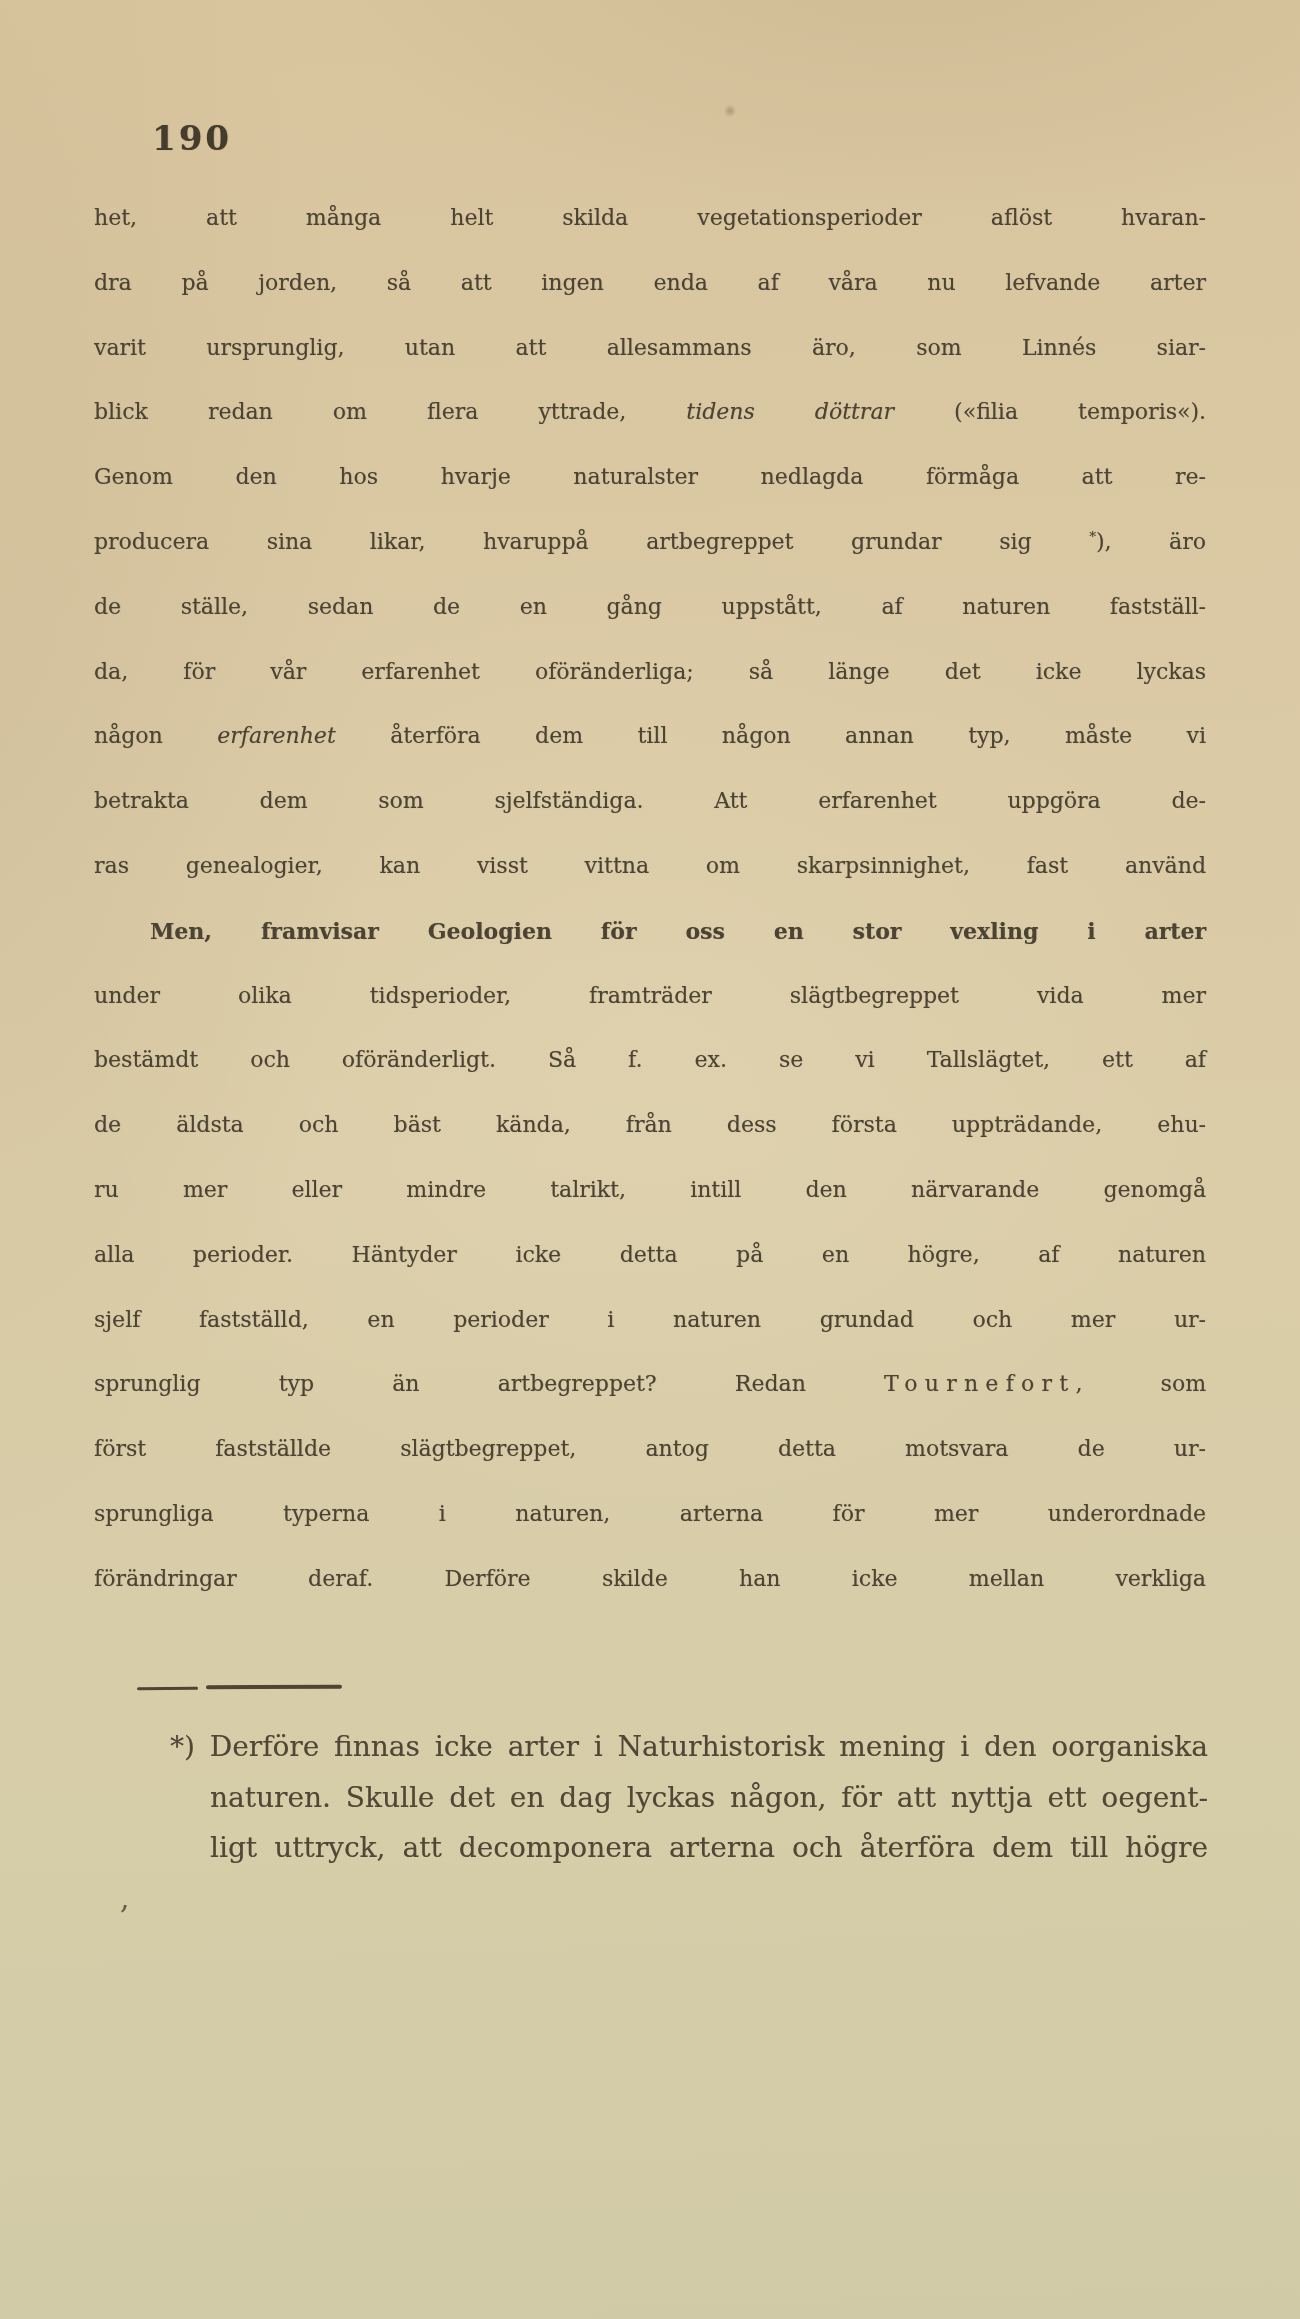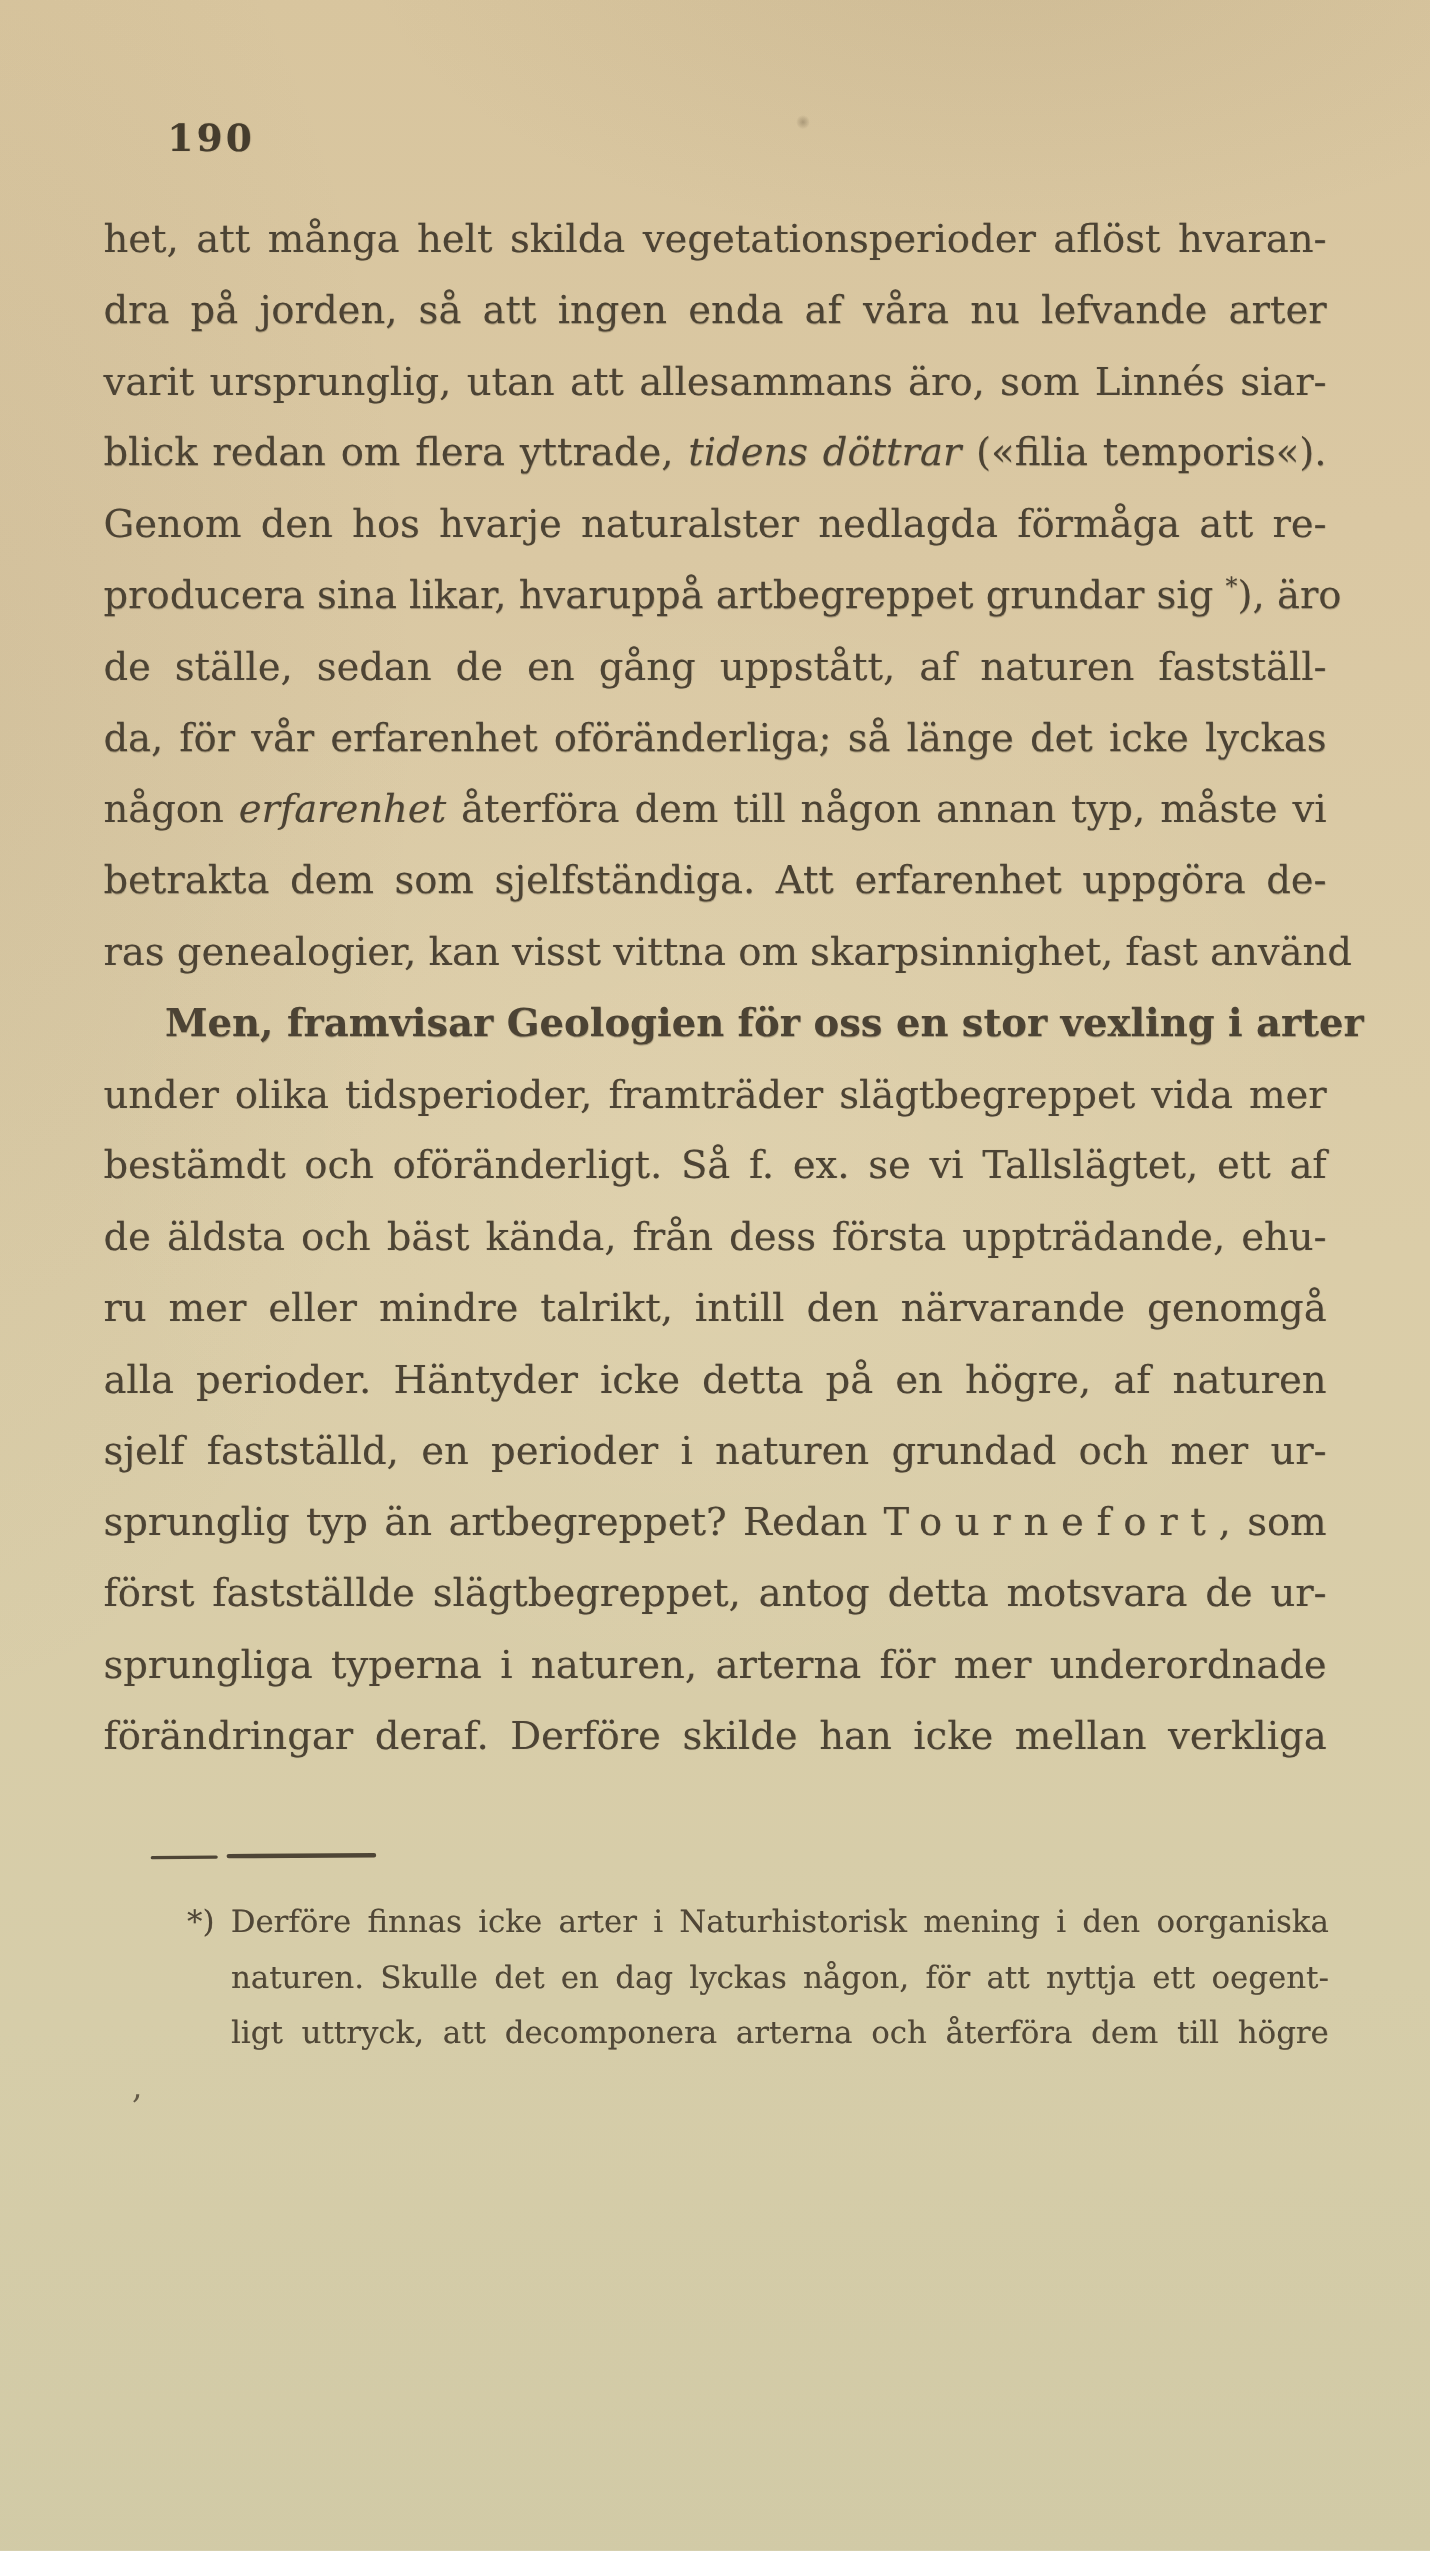--- a/index.html
+++ b/index.html
@@ -8,32 +8,32 @@
     position: relative;
     overflow: hidden;
     font-family: "DejaVu Serif", serif;
     background:
       radial-gradient(ellipse 900px 420px at 70% -2%, rgba(125,105,72,0.10), rgba(0,0,0,0) 65%),
       radial-gradient(ellipse 620px 1300px at -4% 28%, rgba(130,110,78,0.09), rgba(0,0,0,0) 70%),
       radial-gradient(ellipse 800px 700px at 50% 45%, rgba(255,248,225,0.10), rgba(0,0,0,0) 75%),
       linear-gradient(178deg, #d8c59e 0%, #dac8a3 22%, #dbcda8 50%, #d6cda9 78%, #d1caa6 100%);
   }
   .pagenum {
-    position: absolute; left: 152px; top: 106px;
+    position: absolute; left: 152px; top: 118px;
     font-size: 34px; font-weight: bold; letter-spacing: 3px;
     color: #453c2d;
     text-shadow: 0.4px 0.4px 0.8px rgba(60,50,34,0.45);
   }
   .maintext {
     position: absolute; left: 94px; top: 186px; width: 1112px;
     color: #4c4334;
     text-shadow: 0.3px 0.3px 0.7px rgba(66,55,38,0.38);
   }
   .maintext .tline {
-    height: 64.8px; line-height: 64.8px; font-size: 35px;
+    height: 64.8px; line-height: 64.8px; font-size: 22px;
     text-align: justify; text-align-last: justify; text-justify: inter-word;
     white-space: nowrap;
   }
   .footnote {
     position: absolute; left: 170px; top: 1722px; width: 1038px;
     color: #504737;
     text-shadow: 0.3px 0.3px 0.6px rgba(66,55,38,0.35);
   }
   .footnote .tline {
     height: 50.5px; line-height: 50.5px; font-size: 28px;

